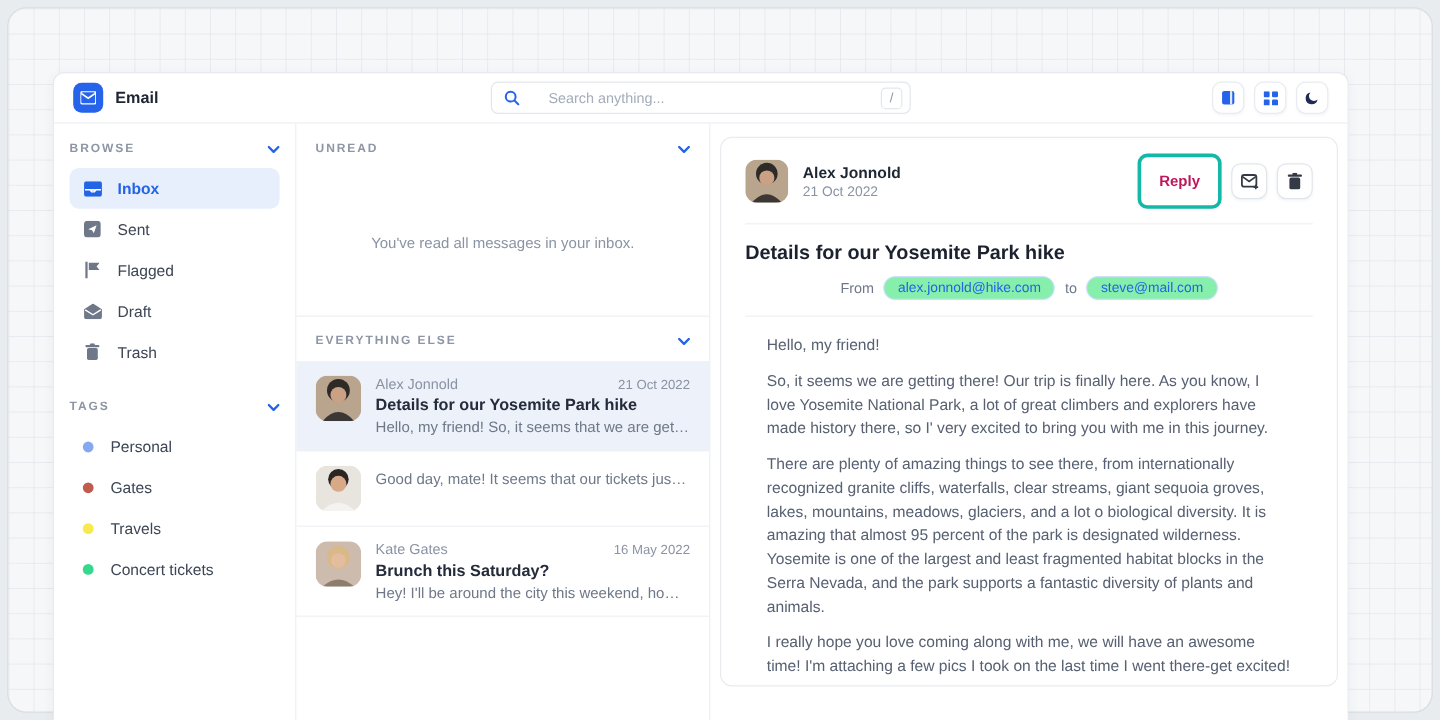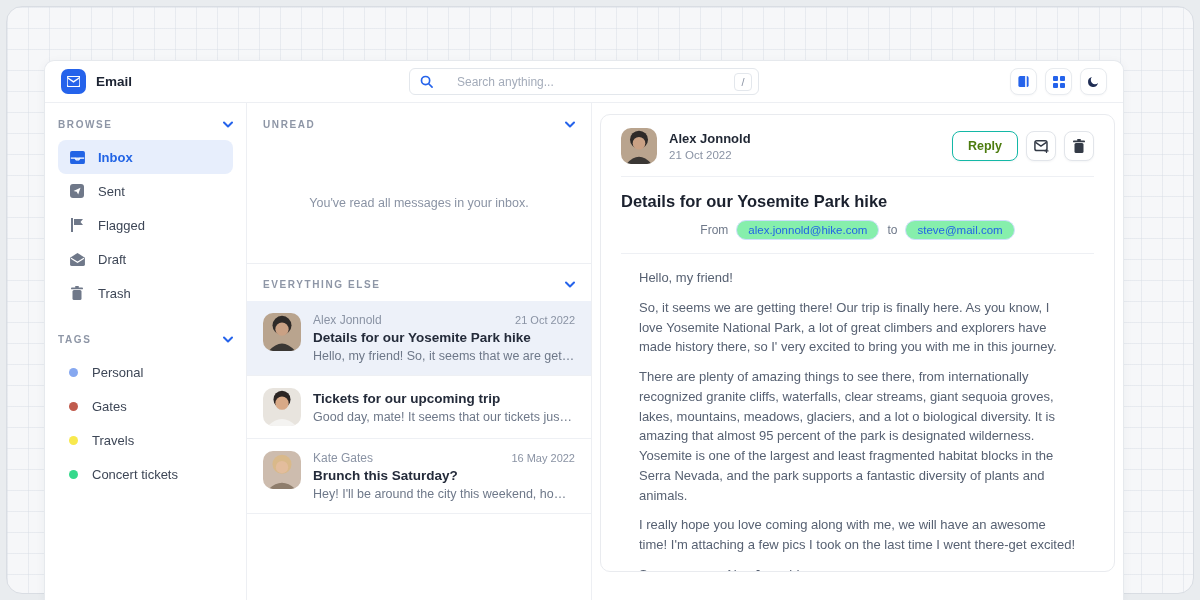--- a/index.html
+++ b/index.html
@@ -84,22 +84,22 @@
 
   
   .card { border:1px solid #e9ebef; border-radius:10px; background:#fff;
     height:458px; padding:0 20px; overflow:hidden; }
   .card-head { display:flex; align-items:center; gap:12px; padding:13px 0 12px;
     border-bottom:1px solid #eef0f4; }
   .avatar-sm { width:36px; height:36px; border-radius:10px; overflow:hidden; flex:0 0 auto; }
   .ch-name { font-size:13px; font-weight:700; color:#1f2633; }
   .ch-date { font-size:11.5px; color:#8a93a4; margin-top:3px; }
   .ch-actions { margin-left:auto; display:flex; gap:8px; align-items:center; }
-  .reply-btn { height:30px; padding:0 15px; border:1px solid #14b8a6; border-radius:8px;
-    background:#fff; font-size:12.5px; font-weight:600; color:#4d7c0f; cursor:pointer;
+  .reply-btn { height:46px; padding:0 15px; border:3px solid #14b8a6; border-radius:8px;
+    background:#fff; font-size:12.5px; font-weight:600; color:#be185d; cursor:pointer;
     box-shadow:0 1px 2px rgba(40,50,70,.05); font-family:inherit; }
   .sq-btn { width:30px; height:30px; border:1px solid #e2e5ea; border-radius:8px;
     background:#fff; display:flex; align-items:center; justify-content:center; cursor:pointer;
     box-shadow:0 1px 2px rgba(40,50,70,.05); }
 
   .subject { margin-top:15px; font-size:16.5px; font-weight:700; color:#1b212e; }
   .fromto { margin-top:9px; display:flex; align-items:center; gap:8px;
     font-size:12px; color:#6e7889; padding-bottom:13px; border-bottom:1px solid #eef0f4;justify-content:center; }
   .pill { border:1px solid #cfdffb; color:#2264e5; border-radius:999px; padding:3px 11px;
     font-size:11.5px; background:#86efac; cursor:pointer; }
@@ -280,21 +280,20 @@
       <div class="mail-row">
         <div class="avatar">
           <svg width="38" height="38" viewBox="0 0 40 40">
               <rect width="40" height="40" fill="#e8e4de"></rect>
               <circle cx="20" cy="12" r="9" fill="#2b2523"></circle>
               <circle cx="20" cy="16" r="7" fill="#d8a987"></circle>
               <path d="M5 40 Q20 25 35 40 Z" fill="#f4f3f1"></path>
             </svg>
         </div>
         <div class="mail-meta">
-          <div class="mail-subject">Tickets for our upcoming trip</div>
           <div class="mail-preview">Good day, mate! It seems that our tickets just arrived...</div>
         </div>
       </div>
 
       <div class="mail-row">
         <div class="avatar">
           <svg width="38" height="38" viewBox="0 0 40 40">
               <rect width="40" height="40" fill="#cdbcae"></rect>
               <circle cx="20" cy="14" r="10" fill="#d9b98a"></circle>
               <circle cx="20" cy="17" r="6.5" fill="#e3bd9d"></circle>

